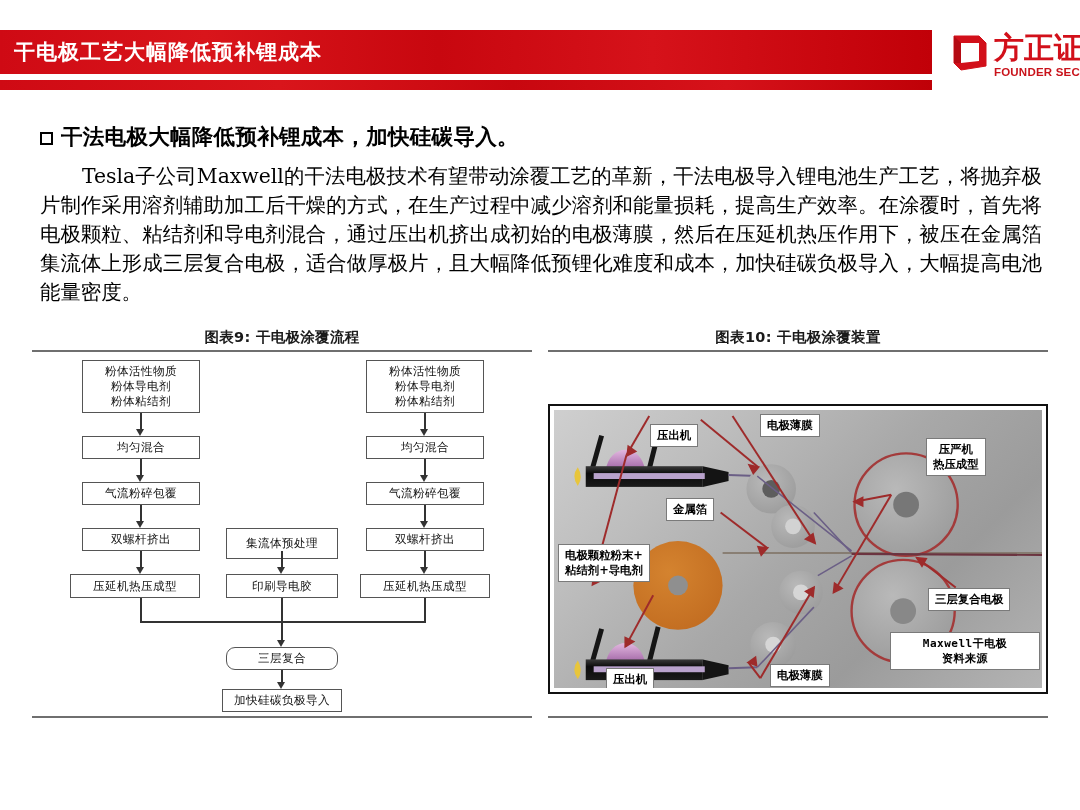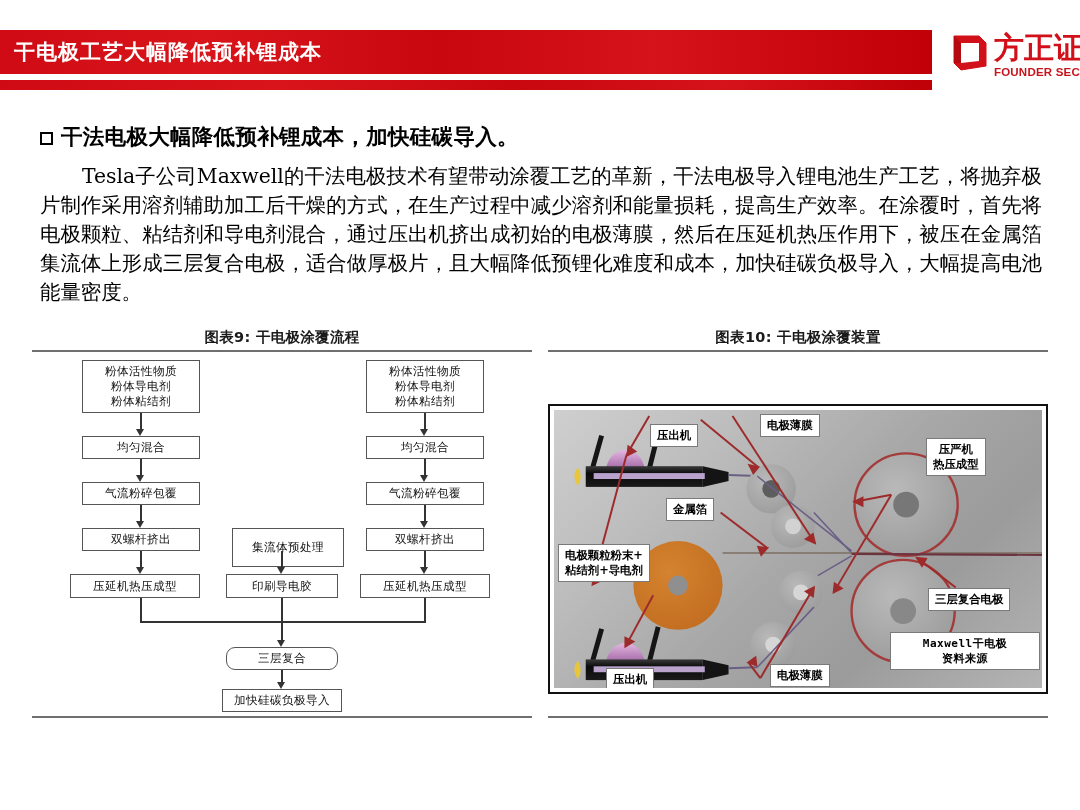--- a/index.html
+++ b/index.html
@@ -190,21 +190,21 @@
     <div class="fbox" style="left:50px; top:126px; width:118px; height:23px;">气流粉碎包覆</div>
     <div class="fline" style="left:108px; top:149px; width:1.6px; height:18px;"></div>
     <div class="farrow" style="left:104.3px; top:165px;"></div>
 
     <div class="fbox" style="left:50px; top:172px; width:118px; height:23px;">双螺杆挤出</div>
     <div class="fline" style="left:108px; top:195px; width:1.6px; height:18px;"></div>
     <div class="farrow" style="left:104.3px; top:211px;"></div>
 
     <div class="fbox" style="left:38px; top:218px; width:130px; height:24px;">压延机热压成型</div>
 
-    <div class="fbox" style="left:194px; top:172px; width:112px; height:39px;margin-left:6px;">集流体预处理</div>
+    <div class="fbox" style="left:194px; top:172px; width:112px; height:31px;">集流体预处理</div>
     <div class="fline" style="left:249px; top:195px; width:1.6px; height:18px;"></div>
     <div class="farrow" style="left:245.3px; top:211px;"></div>
 
     <div class="fbox" style="left:194px; top:218px; width:112px; height:24px;">印刷导电胶</div>
 
     <div class="fbox" style="left:334px; top:4px; width:118px; height:53px; white-space:pre-line;">粉体活性物质
 粉体导电剂
 粉体粘结剂</div>
     <div class="fline" style="left:392px; top:57px; width:1.6px; height:18px;"></div>
     <div class="farrow" style="left:388.3px; top:73px;"></div>

